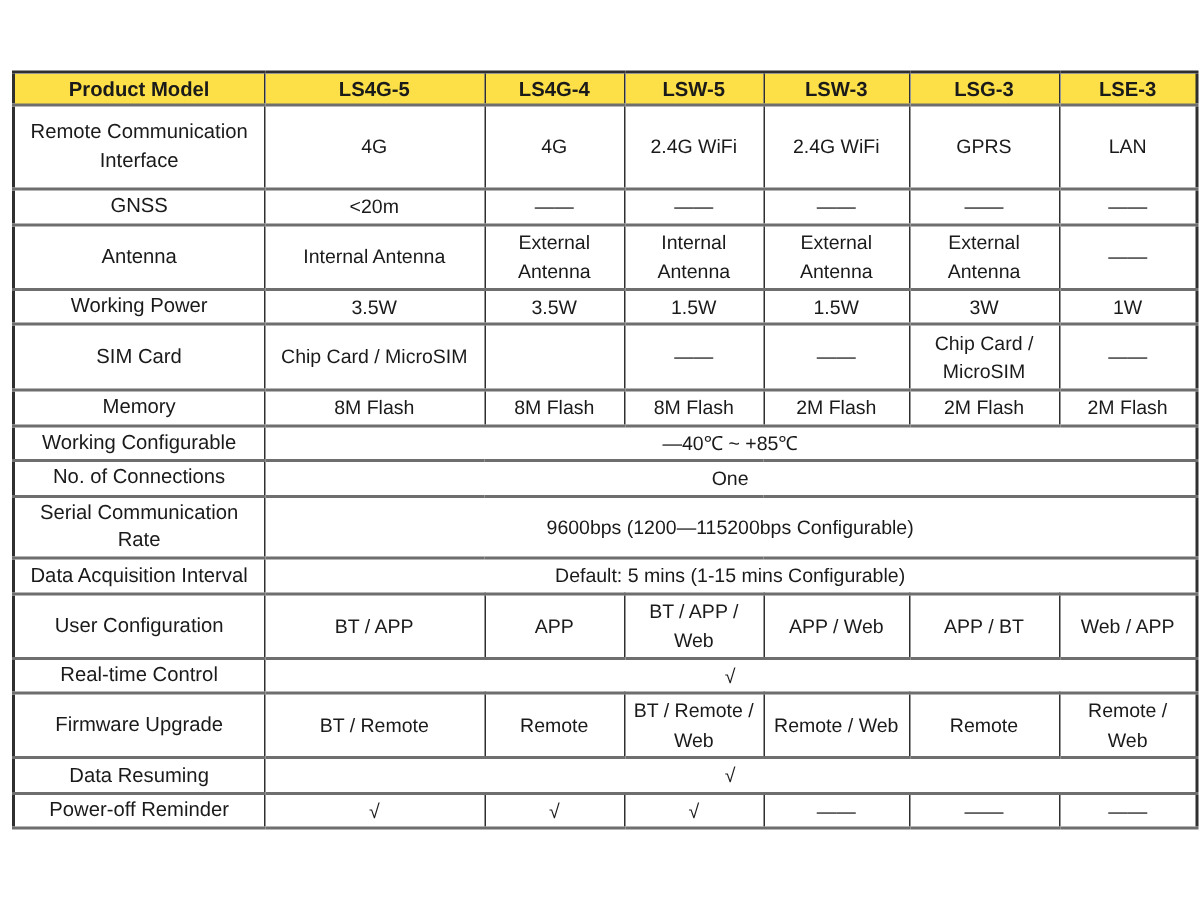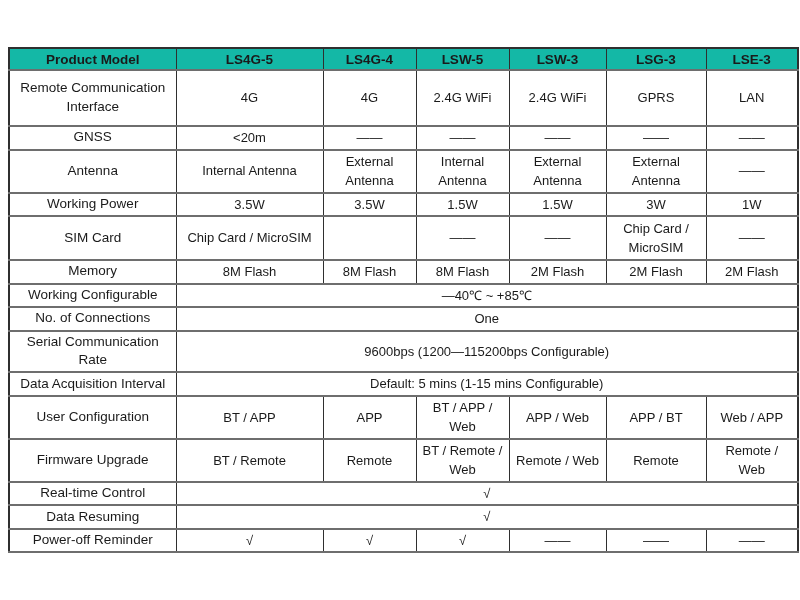--- a/index.html
+++ b/index.html
@@ -32,21 +32,21 @@
     border-left: 1px solid #2f2f2f;
     border-right: 1px solid #2f2f2f;
     border-top: 2px solid #6e6e6e;
     border-bottom: 2px solid #6e6e6e;
     text-align: center;
     vertical-align: middle;
     padding: 1px 4px;
     overflow: hidden;
   }
   table.spec th {
-    background: #14b8a6;
+    background: #fde047;
     font-weight: bold;
     font-size: 13.5px;
     border-top: 2px solid #2f2f2f;
   }
   td.lbl {
     font-size: 13.5px;
     line-height: 1.4;
     margin-top: 46px;
   }
   td.val {
@@ -166,35 +166,35 @@
     <tr style="height:41px">
       <td class="lbl">User Configuration</td>
       <td class="val">BT / APP</td>
       <td class="val">APP</td>
       <td class="val">BT / APP / Web</td>
       <td class="val">APP / Web</td>
       <td class="val">APP / BT</td>
       <td class="val">Web / APP</td>
     </tr>
 
+    <tr style="height:20px">
+      <td class="lbl">Real-time Control</td>
+      <td class="val" colspan="6">√</td>
+    </tr>
+
     <tr style="height:37px">
       <td class="lbl">Firmware Upgrade</td>
       <td class="val">BT / Remote</td>
       <td class="val">Remote</td>
       <td class="val">BT / Remote / Web</td>
       <td class="val">Remote / Web</td>
       <td class="val">Remote</td>
       <td class="val">Remote / Web</td>
     </tr>
 
-    <tr style="height:20px">
-      <td class="lbl">Real-time Control</td>
-      <td class="val" colspan="6">√</td>
-    </tr>
-
     <tr style="height:21px">
       <td class="lbl">Data Resuming</td>
       <td class="val" colspan="6">√</td>
     </tr>
 
     <tr style="height:21px">
       <td class="lbl">Power-off Reminder</td>
       <td class="val">√</td>
       <td class="val">√</td>
       <td class="val">√</td>

